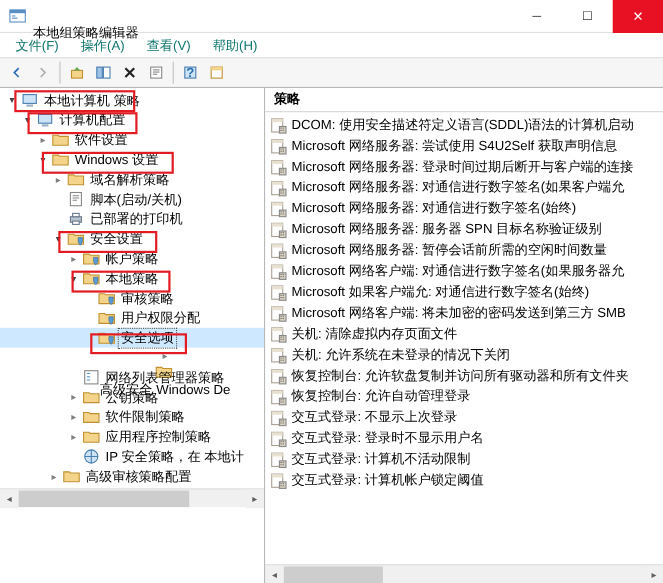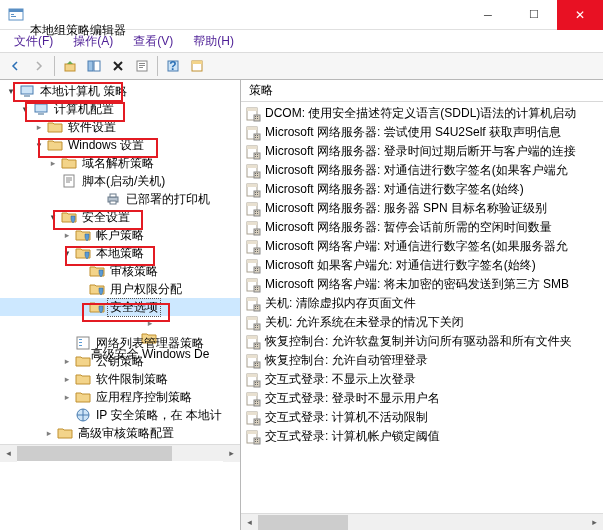--- a/index.html
+++ b/index.html
@@ -7,28 +7,28 @@
 .titlebar { height: 30px; background: #fff; display: flex; align-items: center; padding: 0 0 0 8px; border-bottom: 1px solid #e0e0e0; }
 .titlebar .title-icon { width: 16px; height: 16px; margin-right: 6px; }
 .titlebar .title-text { flex: 1; color: #000; font-size: 12px; margin-top: 32px; }
 .win-btns { display: flex; height: 30px; }
 .win-btn { width: 46px; height: 30px; display: flex; align-items: center; justify-content: center; color: #333; cursor: pointer; }
 .win-btn.close { background: #e81123; color: #fff; width: 46px; }
 .win-btn.min::before { content: "─"; font-size: 11px; }
 .win-btn.max::before { content: "☐"; font-size: 11px; }
 .win-btn.close::before { content: "✕"; font-size: 12px; }
 .menubar { height: 22px; background: #fff; display: flex; align-items: center; padding: 0 6px; gap: 4px; }
-.menubar .mitem { padding: 2px 8px; cursor: pointer; color: #4c1d95; }
+.menubar .mitem { padding: 2px 8px; cursor: pointer; color: #0f766e; }
 .toolbar { height: 28px; background: #f6f6f6; border-top: 1px solid #dcdcdc; border-bottom: 1px solid #b8b8b8; display: flex; align-items: center; padding: 0 4px; gap: 2px; }
 .tbtn { width: 22px; height: 22px; display: flex; align-items: center; justify-content: center; cursor: pointer; border: 1px solid transparent; }
 .tsep { width: 1px; height: 20px; background: #c0c0c0; margin: 0 2px; }
 .content { display: flex; height: calc(530px - 30px - 22px - 28px); }
 .tree-pane { width: 241px; border-right: 1px solid #b8b8b8; overflow: auto; background: #fff; position: relative; }
 .right-pane { flex: 1; display: flex; flex-direction: column; overflow: hidden; }
-.right-header { height: 22px; border-bottom: 1px solid #d8d8d8; display: flex; align-items: center; padding: 0 8px; color: #000; background: #fff; }
+.right-header { height: 22px; border-bottom: 1px solid #d8d8d8; display: flex; align-items: center; padding: 0 8px; color: #000; background: #fff; font-weight: bold; }
 .right-list { flex: 1; overflow: auto; padding: 2px 0; }
 .policy-row { display: flex; align-items: center; height: 19px; padding: 0 4px; cursor: pointer; white-space: nowrap; }
 .policy-icon { width: 16px; height: 16px; margin-right: 4px; flex-shrink: 0; }
 .tree { padding: 2px 0; }
 .tree-row { display: flex; align-items: center; height: 18px; cursor: pointer; white-space: nowrap; position: relative; }
 .tree-row.selected { background: #cde8ff; }
 .tree-row.selected .label { outline: 1px dotted #555; text-align: right; }
 .expander { width: 14px; height: 14px; display: flex; align-items: center; justify-content: center; color: #666; font-size: 9px; flex-shrink: 0; }
 .expander.open::before { content: "▾"; color: #404040; }
 .expander.closed::before { content: "▸"; color: #808080; }
@@ -181,21 +181,21 @@
         <div class="tree-row" style="padding-left: 46px;">
           <span class="expander none"></span>
           <span class="node-icon">
             <svg viewBox="0 0 16 16">
               <rect x="3" y="2" width="10" height="12" fill="#fff" stroke="#888"></rect>
               <path d="M5 5 h6 M5 7 h6 M5 9 h4" stroke="#888"></path>
             </svg>
           </span>
           <span class="label">脚本(启动/关机)</span>
         </div>
-        <div class="tree-row" style="padding-left: 46px; margin-left: 44px;">
+        <div class="tree-row" style="padding-left: 46px;">
           <span class="expander none"></span>
           <span class="node-icon">
             <svg viewBox="0 0 16 16">
               <rect x="3" y="6" width="10" height="5" fill="#b8c4d0" stroke="#6a7a8a"></rect>
               <rect x="5" y="3" width="6" height="3" fill="#fff" stroke="#6a7a8a"></rect>
               <rect x="5" y="10" width="6" height="3" fill="#fff" stroke="#6a7a8a"></rect>
             </svg>
           </span>
           <span class="label">已部署的打印机</span>
         </div>

